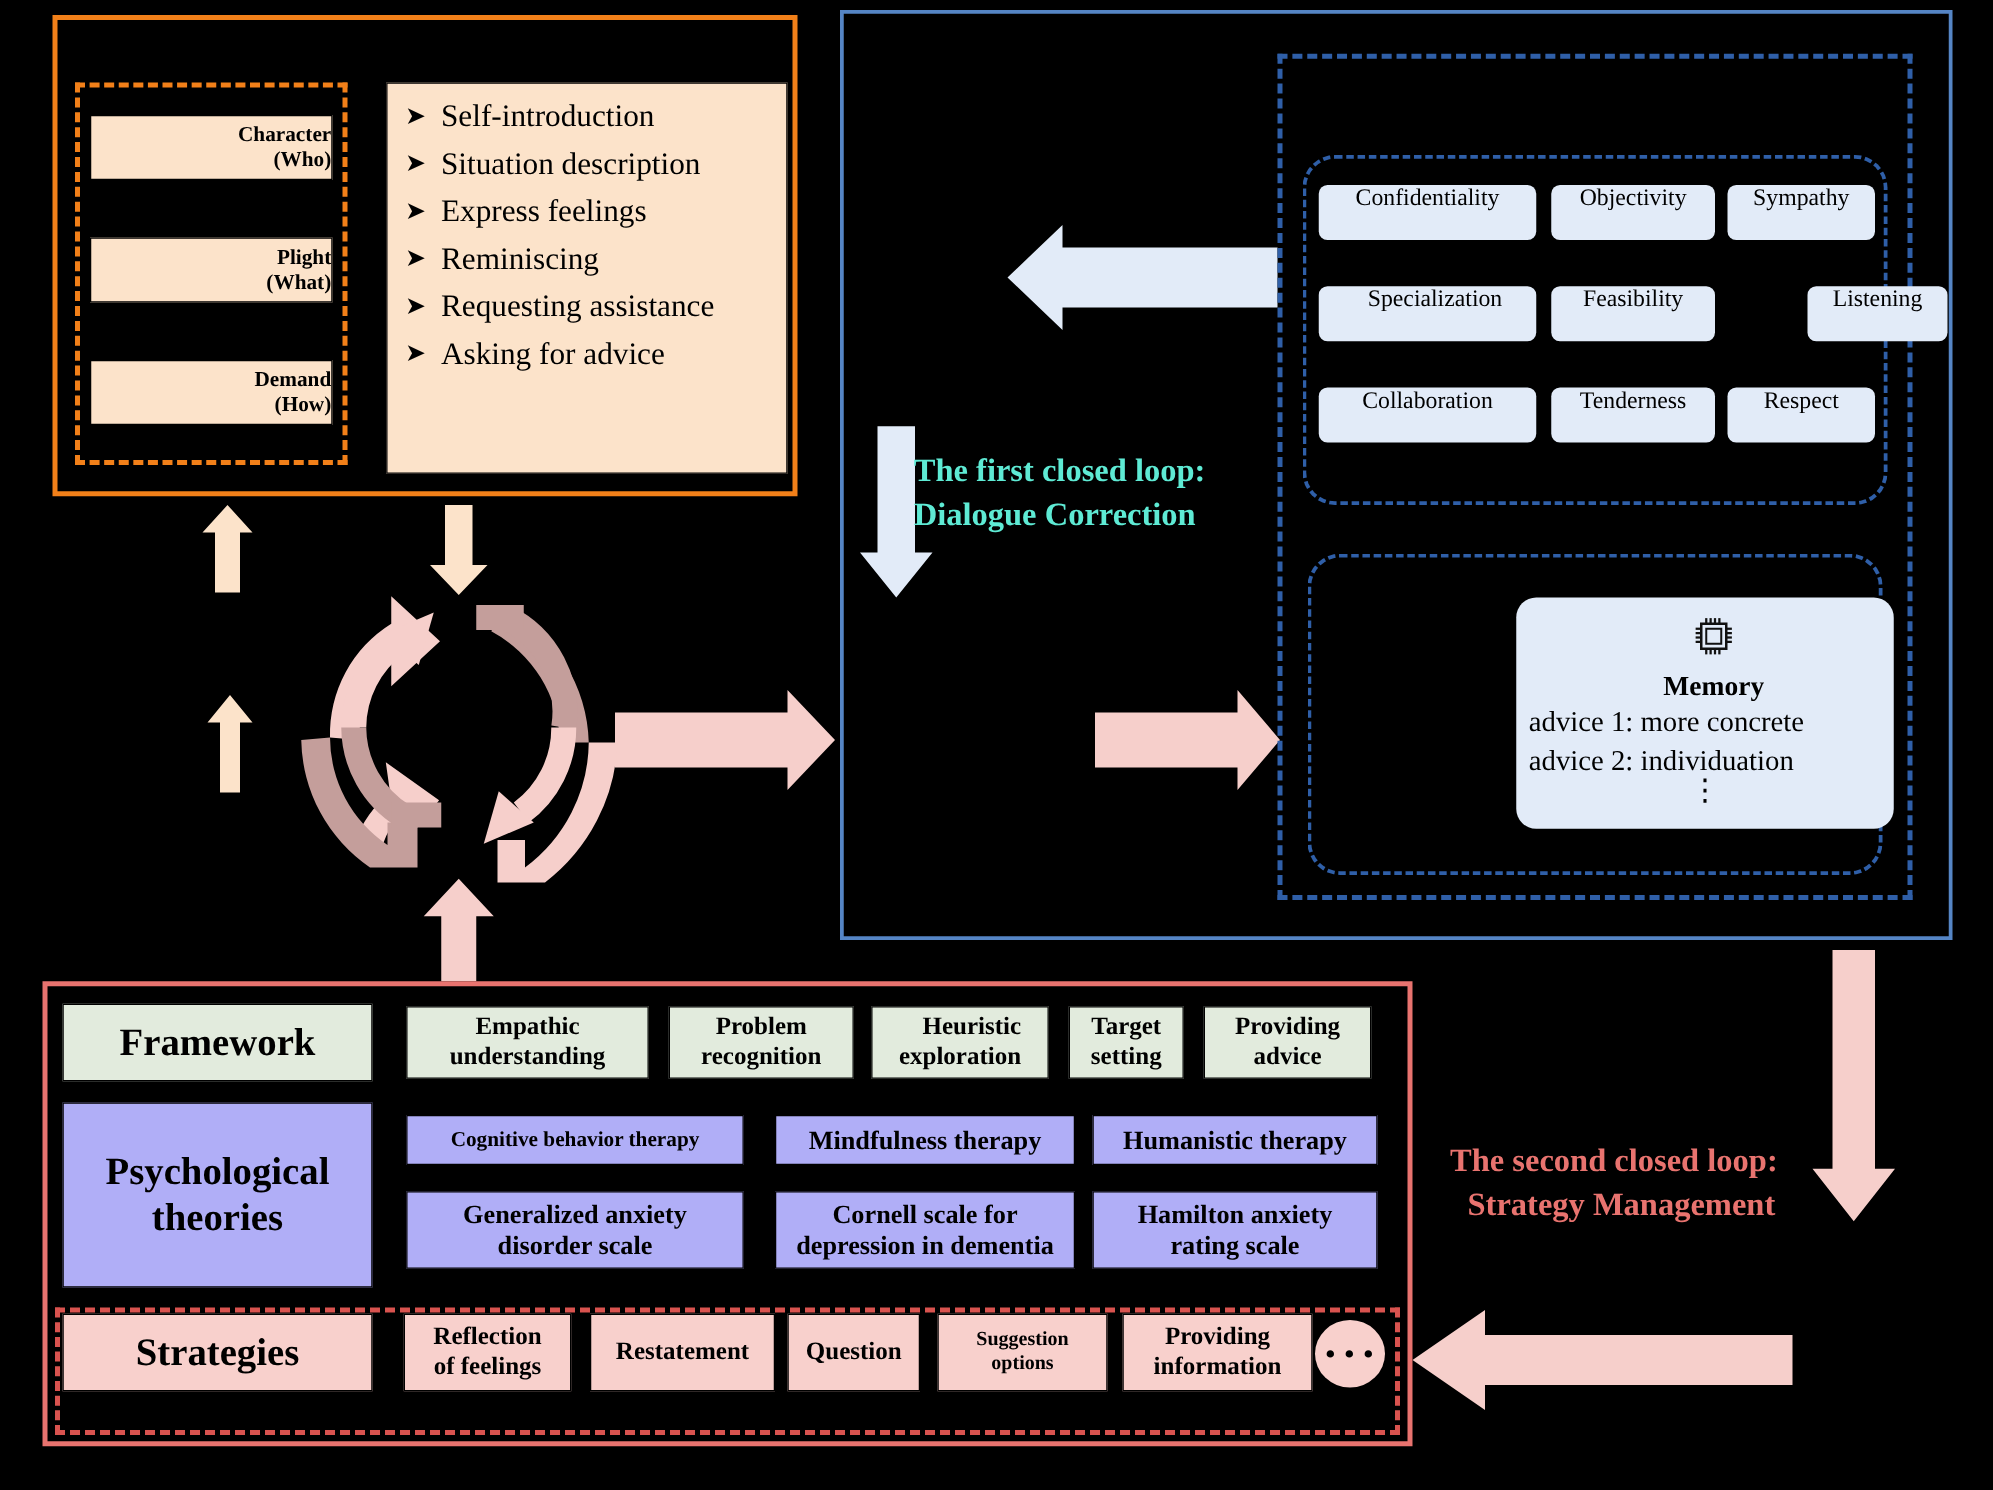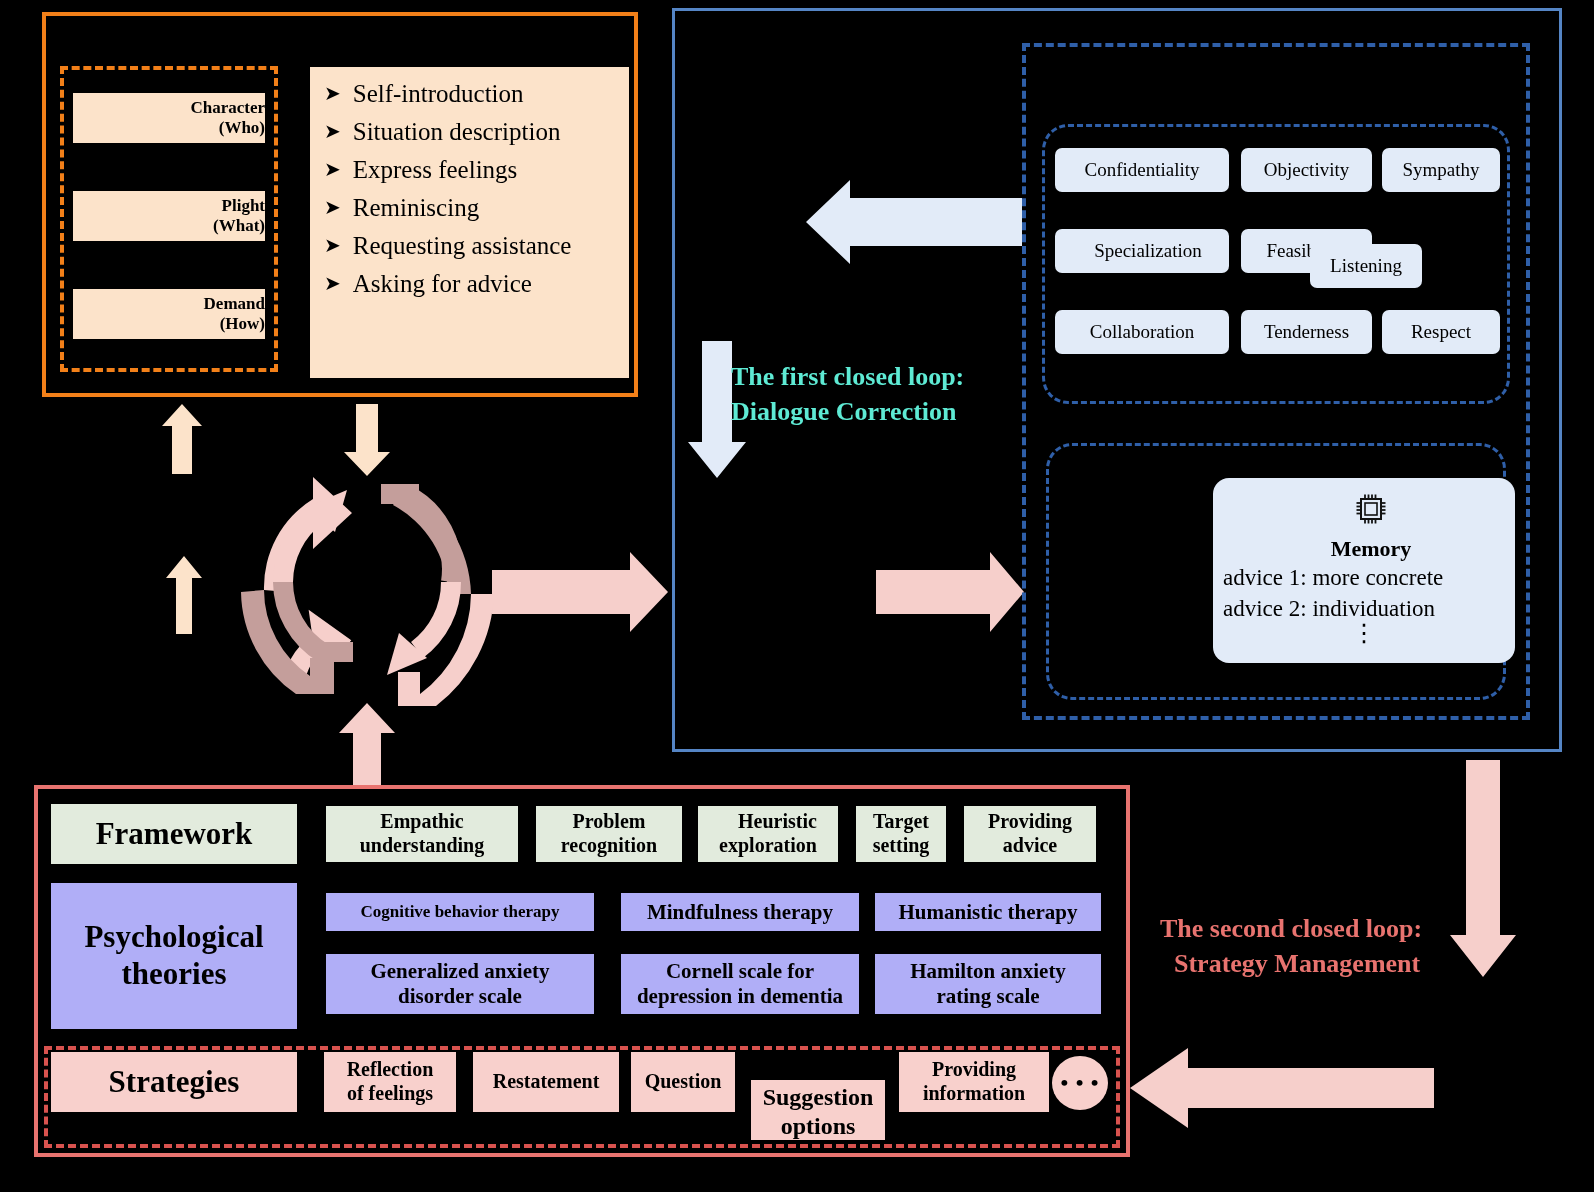--- a/index.html
+++ b/index.html
@@ -14,21 +14,21 @@
      align-items:flex-end;justify-content:center;font-weight:bold;font-size:17px;line-height:1.15;}
   .bullets{left:309px;top:66px;width:321px;height:313px;background:#FCE3CA;border:1px solid #000;
      padding:14px 0 0 0;}
   .bullet{display:flex;align-items:flex-start;font-size:25px;line-height:1.0;margin:0 0 13px 14px;}
   .bullet .arw{font-size:20px;margin-right:12px;line-height:1.25;}
 
   
   #loop1-panel{left:672px;top:8px;width:890px;height:744px;border:3px solid #5585C5;}
   #principles-outer{left:1022px;top:43px;width:508px;height:677px;border:4px dashed #2F5FA8;}
   #principles-inner{left:1042px;top:124px;width:468px;height:280px;border:3px dashed #2F5FA8;border-radius:26px;}
-  .pill{background:#E2EBF8;border-radius:7px;display:flex;align-items:center;justify-content:center;
+  .pill{background:#E2EBF8;border-radius:7px;display:flex;align-items:flex-start;justify-content:center;
         font-size:19px;height:44px;}
   #memory-outer{left:1046px;top:443px;width:460px;height:257px;border:3px dashed #2F5FA8;border-radius:26px;}
   #memory-card{left:1213px;top:478px;width:302px;height:185px;background:#E2EBF8;border-radius:16px;}
   .mem-head{display:flex;align-items:center;gap:10px;margin:14px 0 0 14px;flex-direction:column;}
   .mem-title{font-size:22px;font-weight:bold;}
   .mem-line{font-size:23px;line-height:1.35;margin-left:10px;white-space:nowrap;}
   .mem-dots{font-size:24px;text-align:center;letter-spacing:0;line-height:.6;margin-top:2px;}
   #bottom-panel{left:34px;top:785px;width:1096px;height:372px;border:4px solid #E8736F;}
   #strategies-dashed{left:44px;top:1046px;width:1076px;height:102px;border:4px dashed #D9534F;}
   .lab-green{background:#E2EBDD;border:1px solid #000;}
@@ -153,21 +153,21 @@
 <div class="abs pill" style="left:1382px;top:148px;width:118px;">
   <span>Sympathy</span>
   </div>
 
 <div class="abs pill" style="left:1055px;top:229px;width:174px;padding-left:12px;">
   <span>Specialization</span>
   </div>
 <div class="abs pill" style="left:1241px;top:229px;width:131px;">
   <span>Feasibility</span>
   </div>
-<div class="abs pill" style="left:1310px;top:229px;width:112px;margin-top:15px;">
+<div class="abs pill" style="left:1446px;top:229px;width:112px;">
   <span>Listening</span>
   </div>
 
 <div class="abs pill" style="left:1055px;top:310px;width:174px;">
   <span>Collaboration</span>
   </div>
 <div class="abs pill" style="left:1241px;top:310px;width:131px;">
   <span>Tenderness</span>
   </div>
 <div class="abs pill" style="left:1382px;top:310px;width:118px;">
@@ -263,21 +263,21 @@
   <span>Strategies</span>
   </div>
 
 <div class="abs cell lab-pink" style="left:323px;top:1051px;width:134px;height:62px;font-size:20px;white-space:pre-line;">
   <span>Reflection
 of feelings</span></div>
 <div class="abs cell lab-pink" style="left:472px;top:1051px;width:148px;height:62px;font-size:20px;white-space:pre-line;">
   <span>Restatement</span></div>
 <div class="abs cell lab-pink" style="left:630px;top:1051px;width:106px;height:62px;font-size:20px;white-space:pre-line;">
   <span>Question</span></div>
-<div class="abs cell lab-pink" style="left:750px;top:1079px;width:136px;height:62px;font-size:24px;white-space:pre-line;align-items:flex-end;">
+<div class="abs cell lab-pink" style="left:750px;top:1051px;width:136px;height:62px;font-size:16px;white-space:pre-line;">
   <span>Suggestion
 options</span></div>
 <div class="abs cell lab-pink" style="left:898px;top:1051px;width:152px;height:62px;font-size:20px;white-space:pre-line;">
   <span>Providing
 information</span></div>
 <div class="abs cell" style="left:1052px;top:1056px;width:56px;height:54px;background:#F8D0CC;border-radius:50%;font-size:22px;letter-spacing:1px;">
   <span>• • •</span>
   </div>
 
 <div class="abs" id="loop2-caption">

